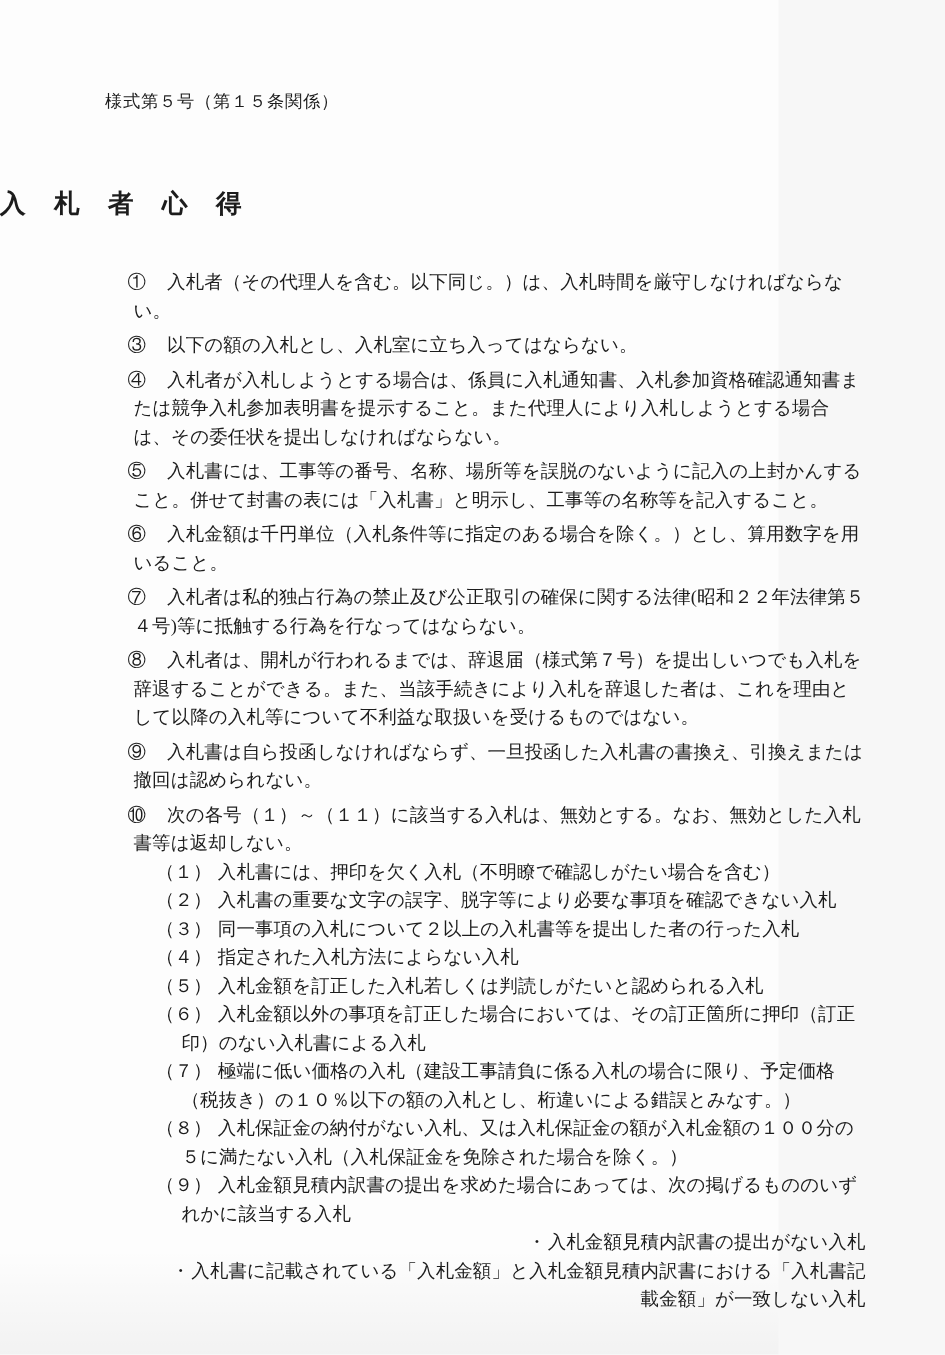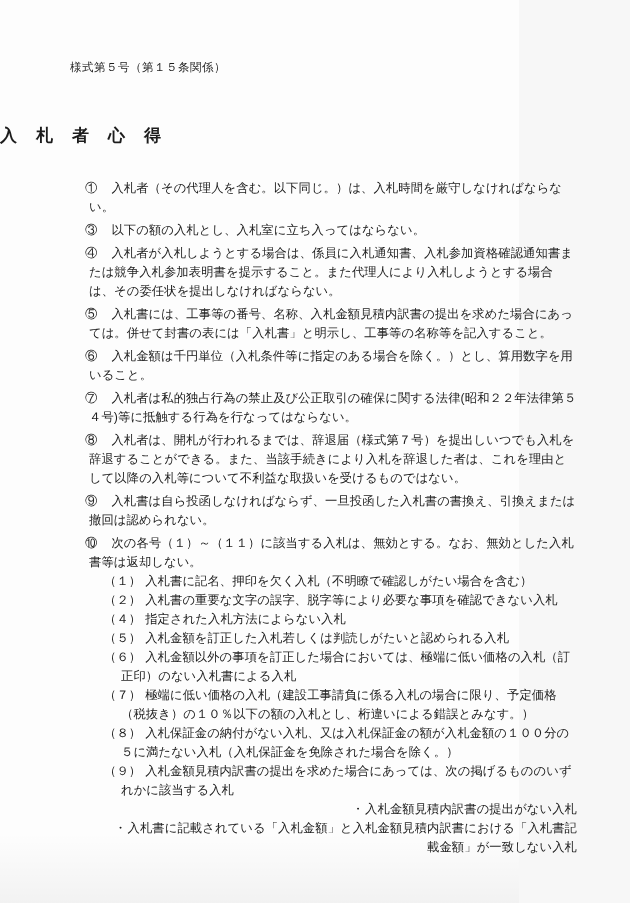--- a/index.html
+++ b/index.html
@@ -9,21 +9,21 @@
     height: 903px;
     background: #f7f7f7;
     overflow: hidden;
   }
   .page {
     position: relative;
     width: 519px;
     height: 903px;
     background: var(--paper, #fdfdfd);
     color: var(--ink, #1c1c1c);
-    font-family: Liberation Sans, sans-serif;
+    font-family: Liberation Serif, serif;
     box-sizing: border-box;
   }
   .form-label {
     position: absolute;
     left: 70px;
     top: 60px;
     font-size: 11.5px;
     letter-spacing: 0.5px;
     white-space: nowrap;
   }
@@ -104,21 +104,21 @@
 
     <li>
       <p class="para"><span class="marker">③</span><span>以下の額の入札とし、入札室に立ち入ってはならない。</span></p>
     </li>
 
     <li>
       <p class="para"><span class="marker">④</span><span>入札者が入札しようとする場合は、係員に入札通知書、入札参加資格確認通知書または競争入札参加表明書を提示すること。また代理人により入札しようとする場合は、その委任状を提出しなければならない。</span></p>
     </li>
 
     <li>
-      <p class="para"><span class="marker">⑤</span><span>入札書には、工事等の番号、名称、入札金額見積内訳書の提出を求めた場合にあっては。併せて封書の表には「入札書」と明示し、工事等の名称等を記入すること。</span></p>
+      <p class="para"><span class="marker">⑤</span><span>入札書には、工事等の番号、名称、場所等を誤脱のないように記入の上封かんすること。併せて封書の表には「入札書」と明示し、工事等の名称等を記入すること。</span></p>
     </li>
 
     <li>
       <p class="para"><span class="marker">⑥</span><span>入札金額は千円単位（入札条件等に指定のある場合を除く。）とし、算用数字を用いること。</span></p>
     </li>
 
     <li>
       <p class="para"><span class="marker">⑦</span><span>入札者は私的独占行為の禁止及び公正取引の確保に関する法律(昭和２２年法律第５４号)等に抵触する行為を行なってはならない。</span></p>
     </li>
 
@@ -128,30 +128,31 @@
 
     <li>
       <p class="para"><span class="marker">⑨</span><span>入札書は自ら投函しなければならず、一旦投函した入札書の書換え、引換えまたは撤回は認められない。</span></p>
     </li>
 
     <li>
       <p class="para"><span class="marker">⑩</span><span>次の各号（１）～（１１）に該当する入札は、無効とする。なお、無効とした入札書等は返却しない。</span></p>
 
       <div class="subitems">
 
-        <p class="sub"><span class="smarker">（１）</span><span>入札書に記名、押印を欠く入札（不明瞭で確認しがたい場合を含む）</span></p>
+        <p class="sub"><span class="smarker">（１）</span><span>入札書には、押印を欠く入札（不明瞭で確認しがたい場合を含む）</span></p>
 
         <p class="sub"><span class="smarker">（２）</span><span>入札書の重要な文字の誤字、脱字等により必要な事項を確認できない入札</span></p>
 
+        <p class="sub"><span class="smarker">（３）</span><span>同一事項の入札について２以上の入札書等を提出した者の行った入札</span></p>
 
         <p class="sub"><span class="smarker">（４）</span><span>指定された入札方法によらない入札</span></p>
 
         <p class="sub"><span class="smarker">（５）</span><span>入札金額を訂正した入札若しくは判読しがたいと認められる入札</span></p>
 
-        <p class="sub"><span class="smarker">（６）</span><span>入札金額以外の事項を訂正した場合においては、極端に低い価格の入札（訂正印）のない入札書による入札</span></p>
+        <p class="sub"><span class="smarker">（６）</span><span>入札金額以外の事項を訂正した場合においては、その訂正箇所に押印（訂正印）のない入札書による入札</span></p>
 
         <p class="sub"><span class="smarker">（７）</span><span>極端に低い価格の入札（建設工事請負に係る入札の場合に限り、予定価格（税抜き）の１０％以下の額の入札とし、桁違いによる錯誤とみなす。）</span></p>
 
         <p class="sub"><span class="smarker">（８）</span><span>入札保証金の納付がない入札、又は入札保証金の額が入札金額の１００分の５に満たない入札（入札保証金を免除された場合を除く。）</span></p>
 
         <p class="sub"><span class="smarker">（９）</span><span>入札金額見積内訳書の提出を求めた場合にあっては、次の掲げるもののいずれかに該当する入札</span></p>
 
         <div class="bullets">
           <p class="bullet"><span class="bmarker">・</span><span>入札金額見積内訳書の提出がない入札</span></p>
           <p class="bullet"><span class="bmarker">・</span><span>入札書に記載されている「入札金額」と入札金額見積内訳書における「入札書記載金額」が一致しない入札</span></p>

